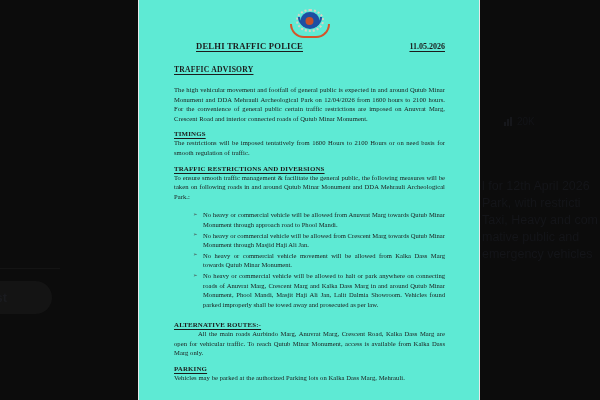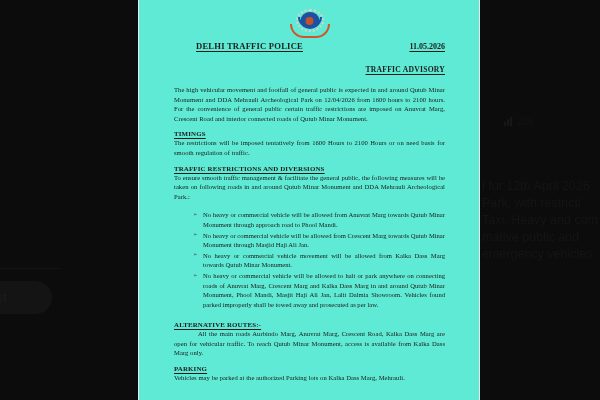--- a/index.html
+++ b/index.html
@@ -106,21 +106,21 @@
     font-size:8.6px;font-weight:700;letter-spacing:.2px;
     text-decoration:underline;text-underline-offset:1.5px;
     margin-left:22px;
   }
   #doc-date{
     font-size:8px;font-weight:700;
     text-decoration:underline;text-underline-offset:1.5px;
   }
 
   #doc-title{
-    text-align:right;font-size:7.6px;font-weight:700;
+    text-align:left;font-size:7.6px;font-weight:700;
     letter-spacing:.25px;margin:14px 0 11px;
     text-decoration:underline;text-underline-offset:1.5px;
   }
 
   .para{
     font-size:6.6px;line-height:9.6px;text-align:justify;
     margin:0 0 4px;letter-spacing:.05px;
   }
   .section-head{
     font-size:6.9px;font-weight:700;letter-spacing:.15px;

